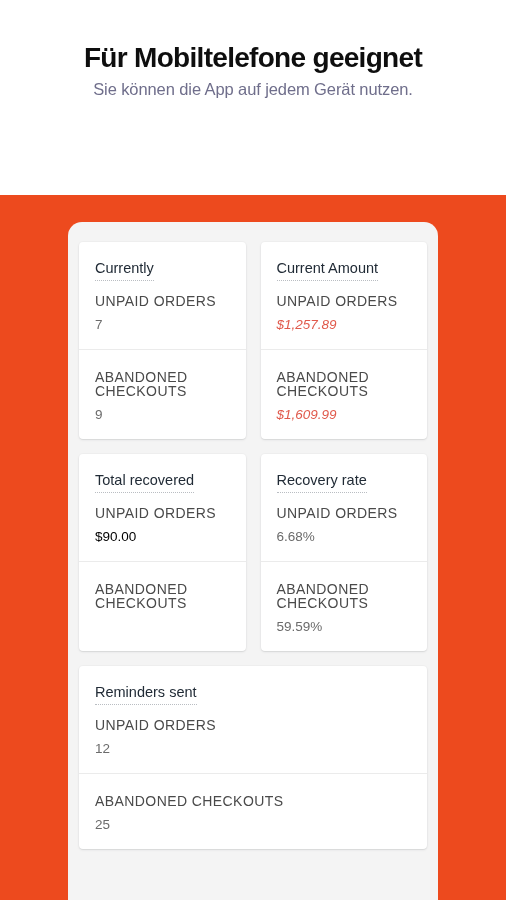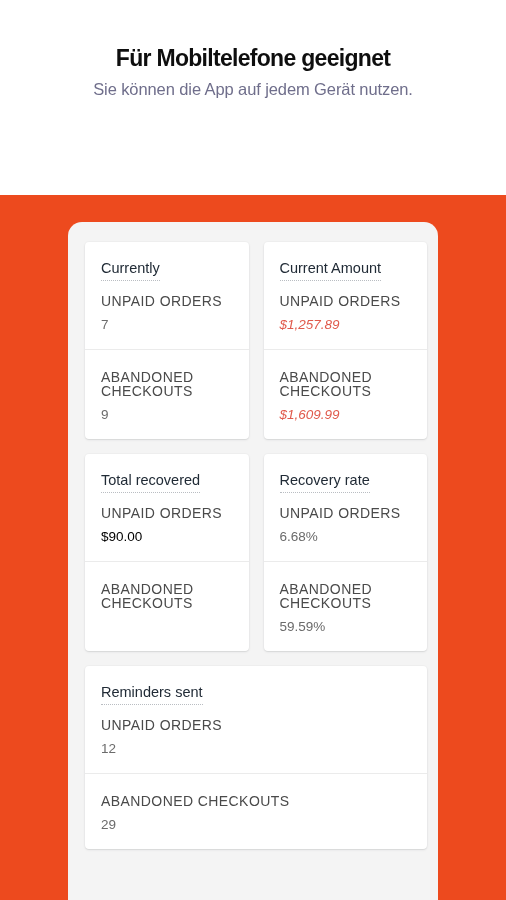--- a/index.html
+++ b/index.html
@@ -18,21 +18,21 @@
 
   
   .hero {
     height: 195px;
     background: #ffffff;
     text-align: center;
     padding-top: 38px;
   }
 
   .hero-title {
-    font-size: 23px;
+    font-size: 28px;
     line-height: 40px;
     font-weight: bold;
     color: #0e0e0e;
     letter-spacing: -0.7px;
   }
 
   .hero-sub {
     font-size: 16.5px;
     line-height: 22px;
     color: #6f6e8b;
@@ -56,21 +56,21 @@
     left: 68px;
     top: 27px;
     width: 370px;
     height: 678px;
     background: #f4f4f4;
     border-radius: 14px 14px 0 0;
     overflow: hidden;
   }
 
   .phone-screen {
-    padding: 20px 11px 0 17px;
+    padding: 20px 11px 0 11px;
   }
 
   
   .card-row {
     display: flex;
     gap: 15px;
     margin-bottom: 15px;
   }
 
   .card {
@@ -193,20 +193,20 @@
       <div class="card-row">
 
         <div class="card full">
           <div class="card-section head">
             <span class="card-title">Reminders sent</span>
             <div class="stat-label">UNPAID ORDERS</div>
             <div class="stat-value">12</div>
           </div>
           <div class="card-section">
             <div class="stat-label nomargin">ABANDONED CHECKOUTS</div>
-            <div class="stat-value">29</div>
+            <div class="stat-value">25</div>
           </div>
         </div>
       </div>
 
     </div>
   </div>
 </div>
 
 </body></html>

